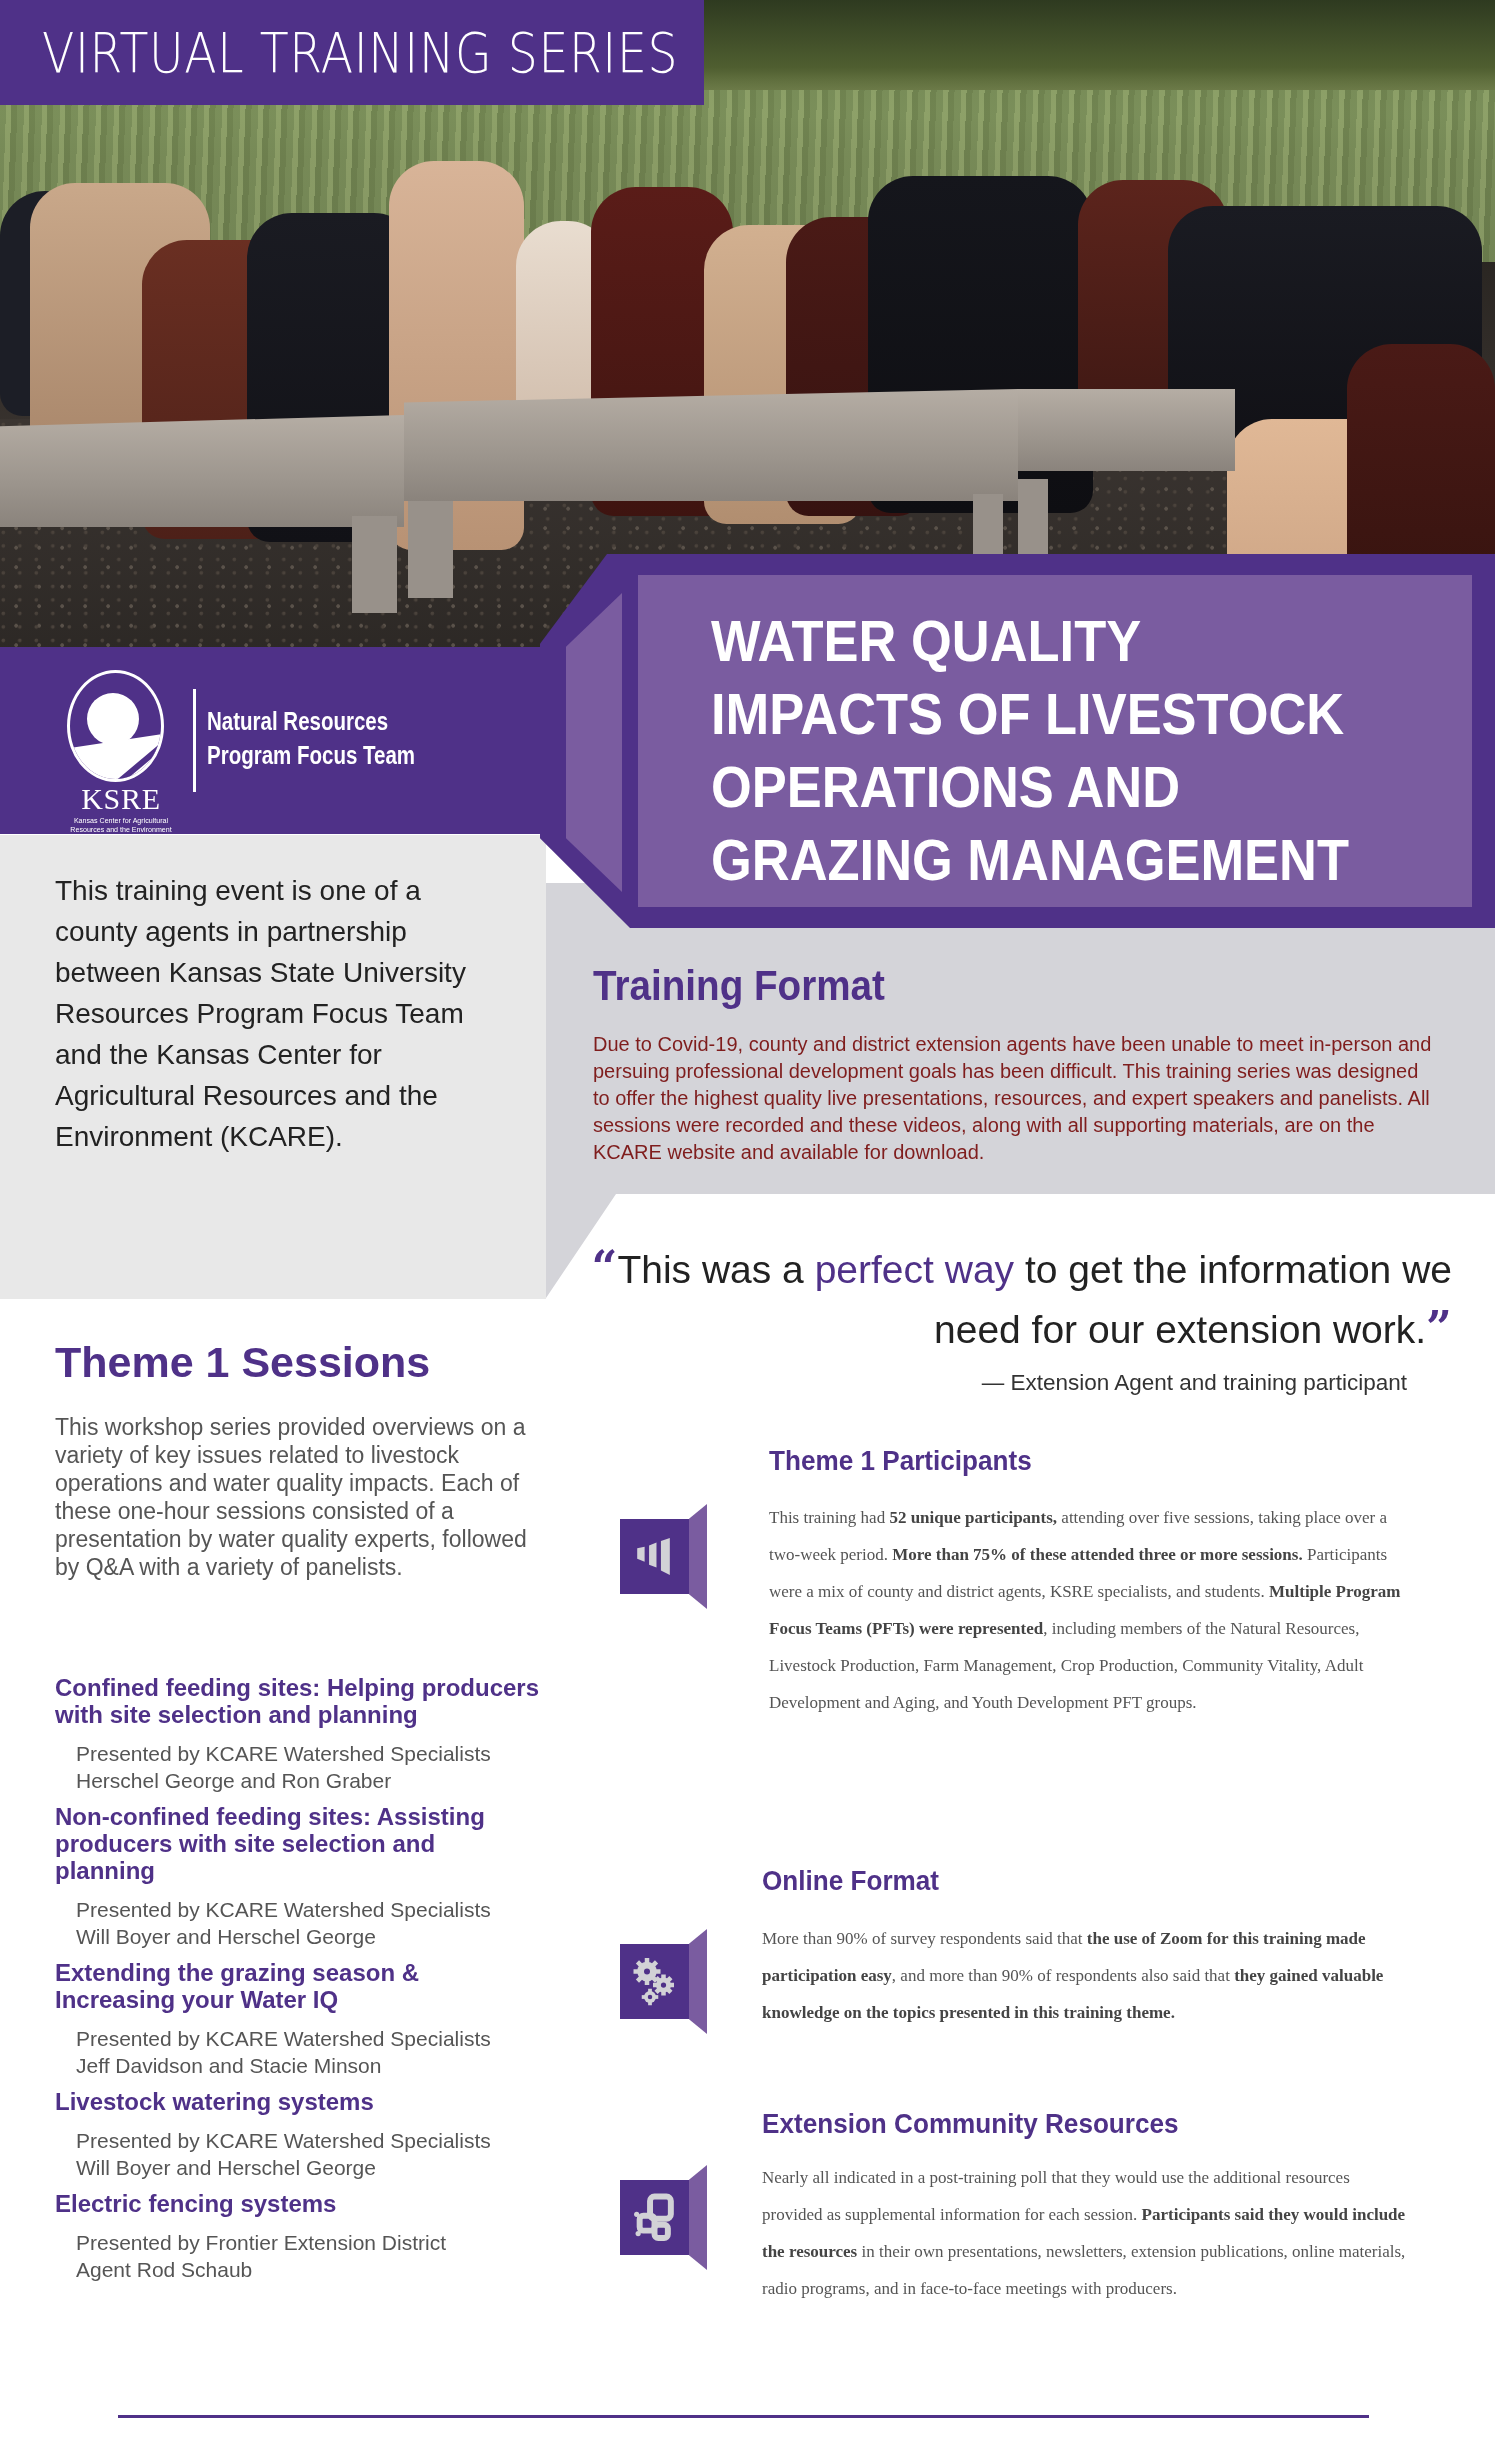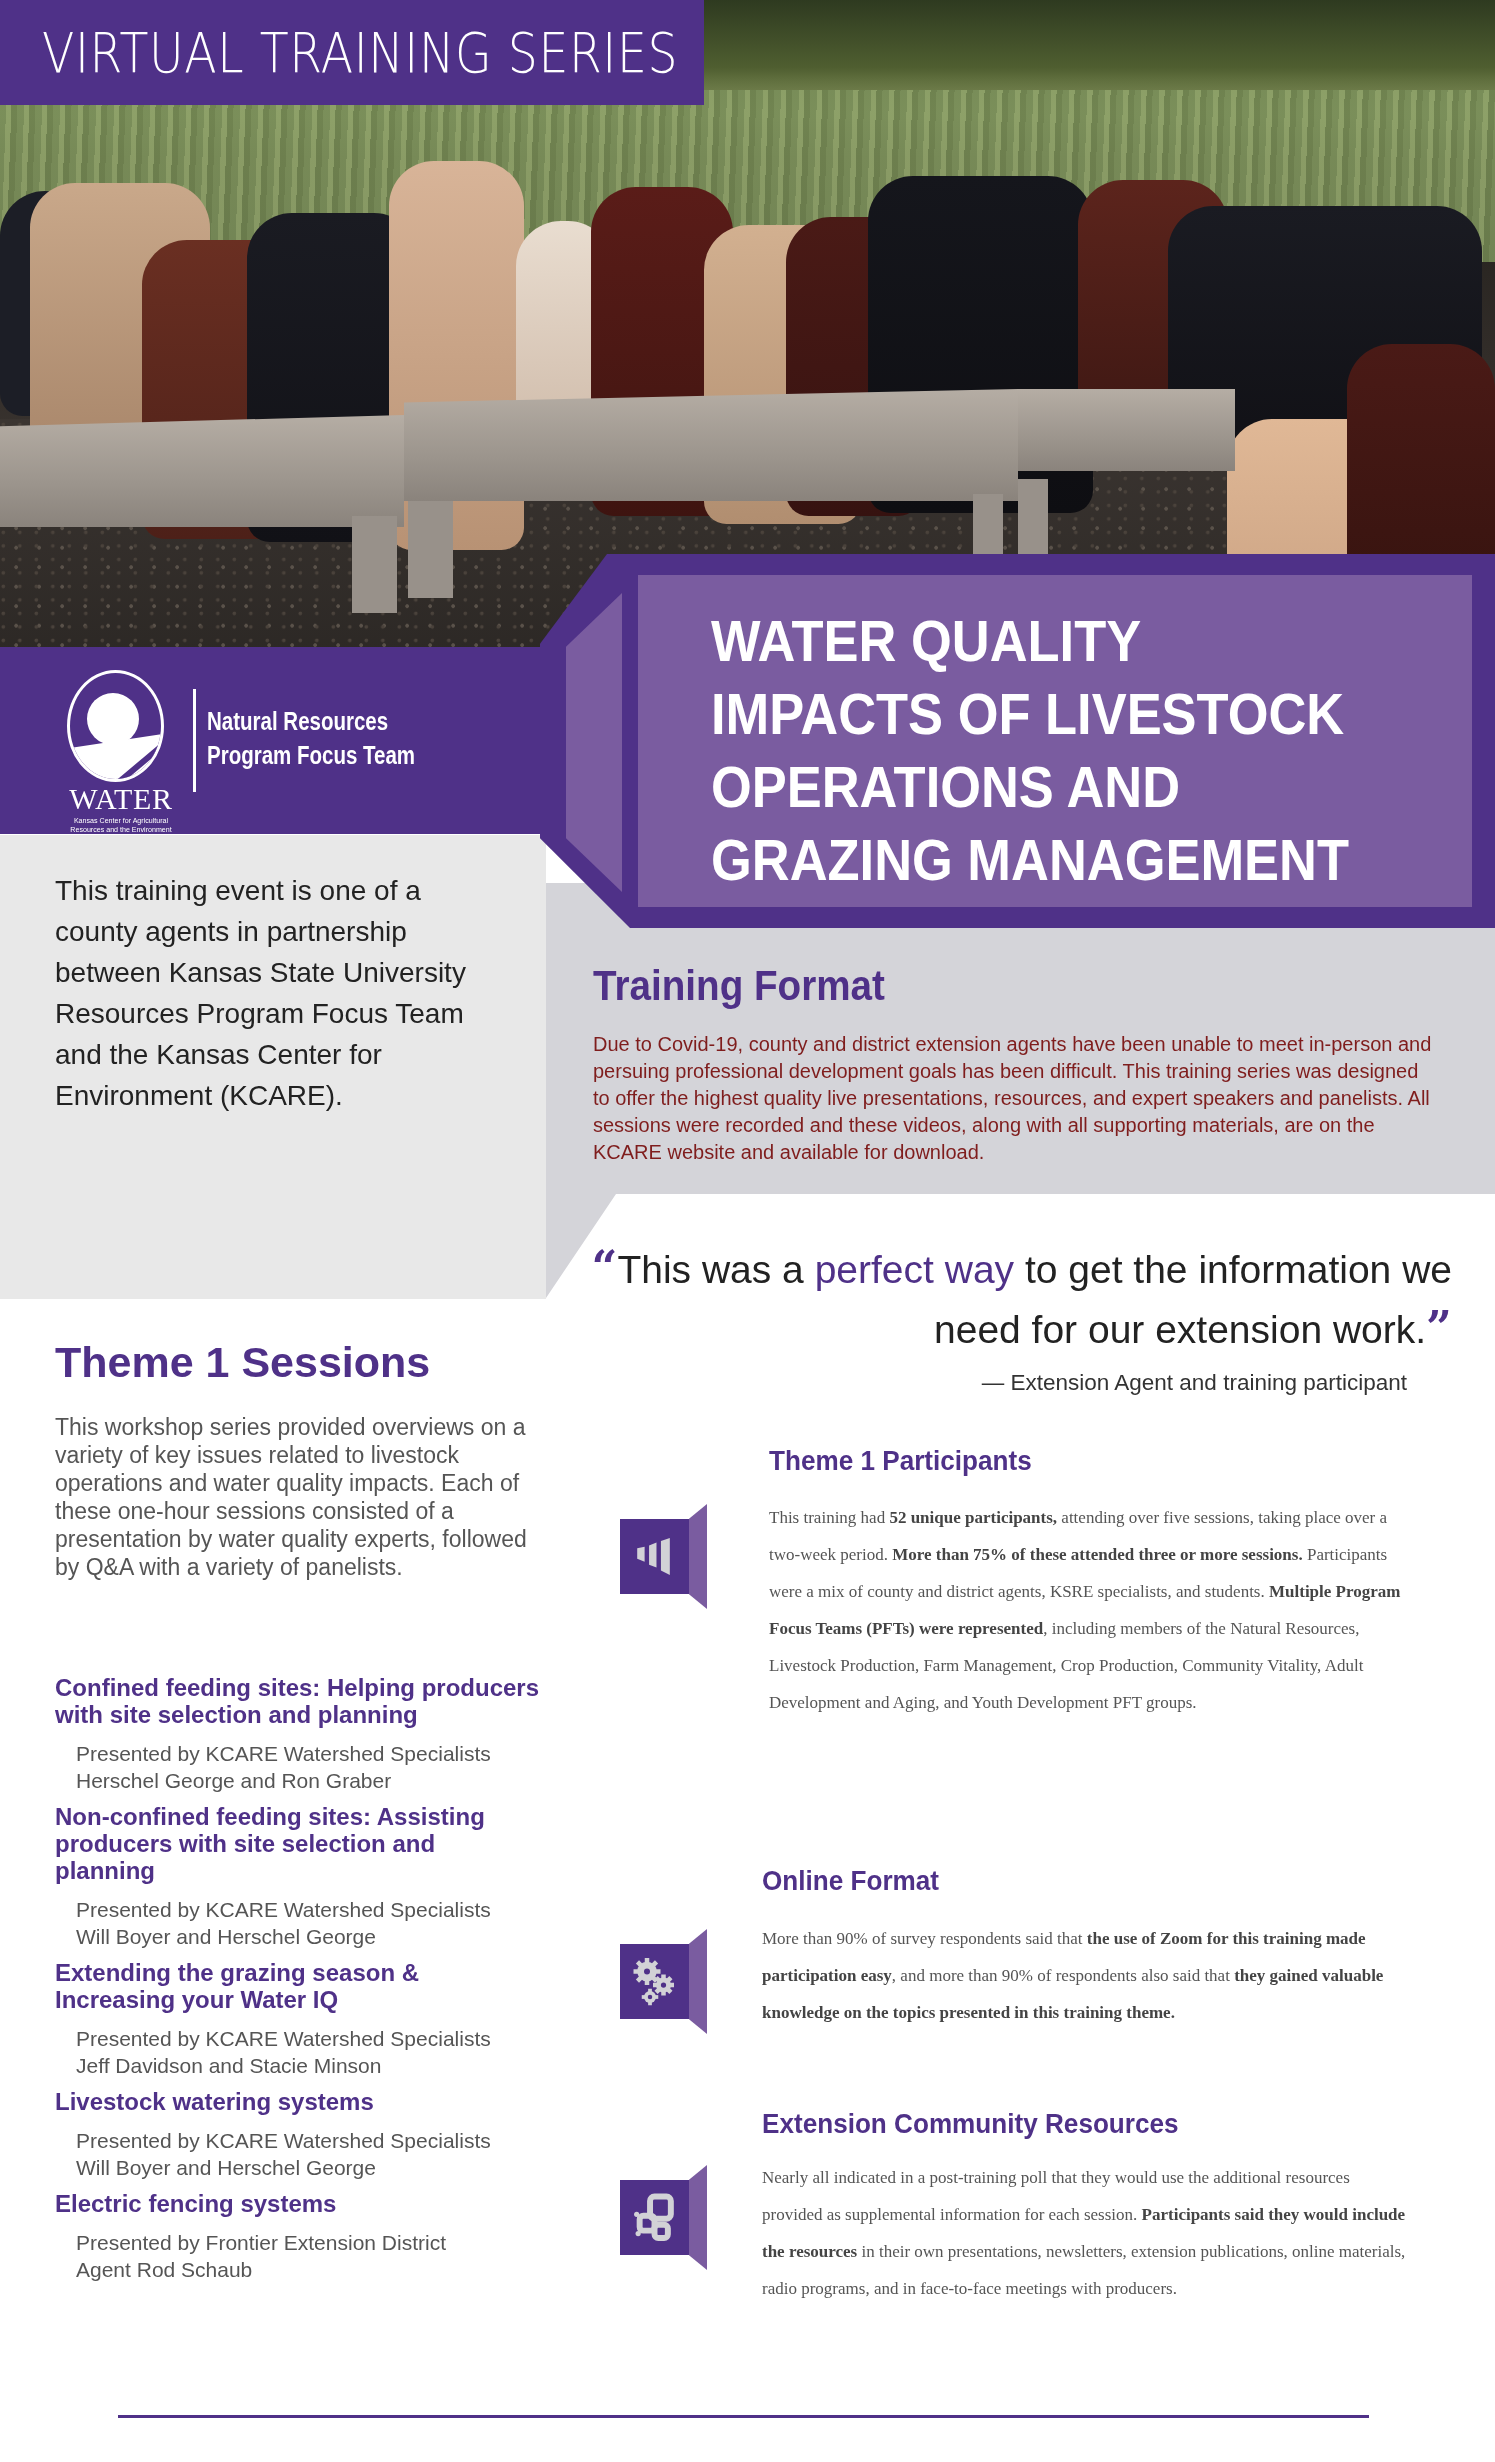--- a/index.html
+++ b/index.html
@@ -137,21 +137,21 @@
 
 <div class="left-band"></div>
 <div class="logo-wrap">
   <div class="logo-circle">
     <div class="logo-sun"></div>
     <div class="logo-field"></div>
     <div class="logo-stripe" style="left:22.5px;top:90px;"></div>
     <div class="logo-stripe" style="left:41px;top:97px;"></div>
     <div class="logo-stripe" style="left:60px;top:105px;"></div>
   </div>
-  <div class="logo-kcare">WATER</div>
+  <div class="logo-kcare">KSRE</div>
   <div class="logo-sub">
     <div>Kansas Center for Agricultural</div>
     <div>Resources and the Environment</div>
   </div>
 </div>
 <div class="logo-divider"></div>
 <div class="pft-label">
   <div>Natural Resources</div>
   <div>Program Focus Team</div>
 </div>
@@ -167,20 +167,21 @@
   <div class="line">OPERATIONS AND</div>
   <div class="line">GRAZING MANAGEMENT</div>
 </div>
 
 <div class="intro-text">
   <div>This training event is one of a</div>
   <div>county agents in partnership</div>
   <div>between Kansas State University</div>
   <div>Resources Program Focus Team</div>
   <div>and the Kansas Center for</div>
+  <div>Agricultural Resources and the</div>
   <div>Environment (KCARE).</div>
 </div>
 
 <h2 class="format-title">Training Format</h2>
 <p class="format-body">Due to Covid-19, county and district extension agents have been unable to meet in-person and persuing professional development goals has been difficult. This training series was designed to offer the highest quality live presentations, resources, and expert speakers and panelists. All sessions were recorded and these videos, along with all supporting materials, are on the KCARE website and available for download.</p>
 
 <div class="quote">
   <span class="mark">“</span><span>This was a </span><span class="emph">perfect way</span><span> to get the information we need for our extension work.</span><span class="mark">”</span>
 </div>
 <div class="quote-attr">— Extension Agent and training participant</div>

